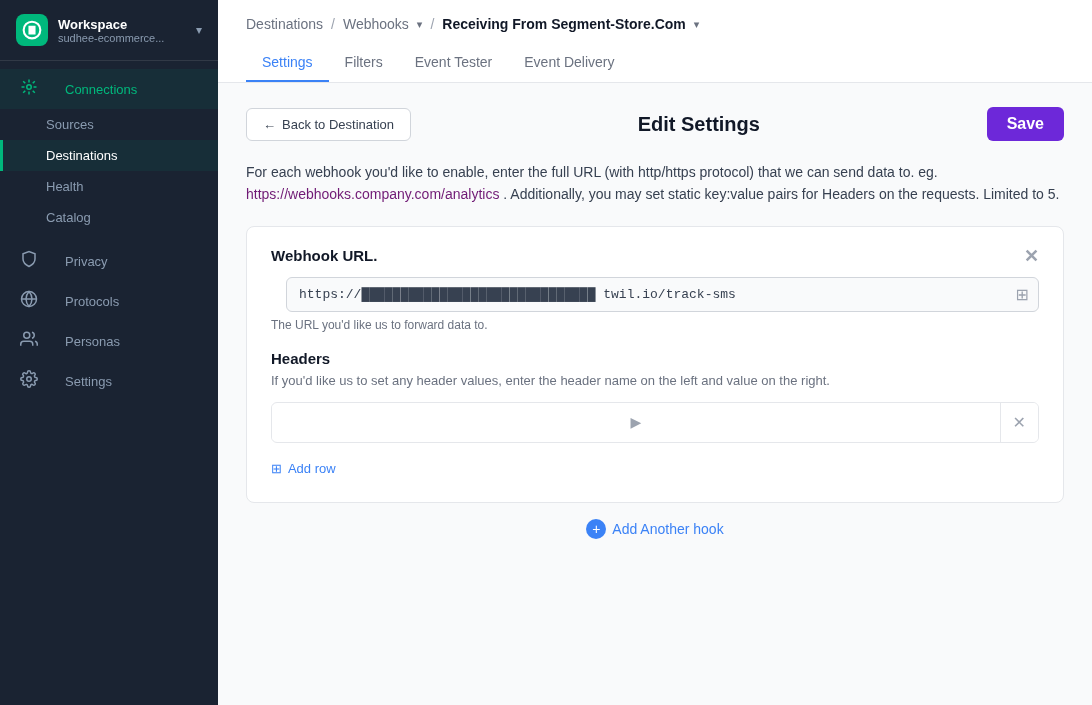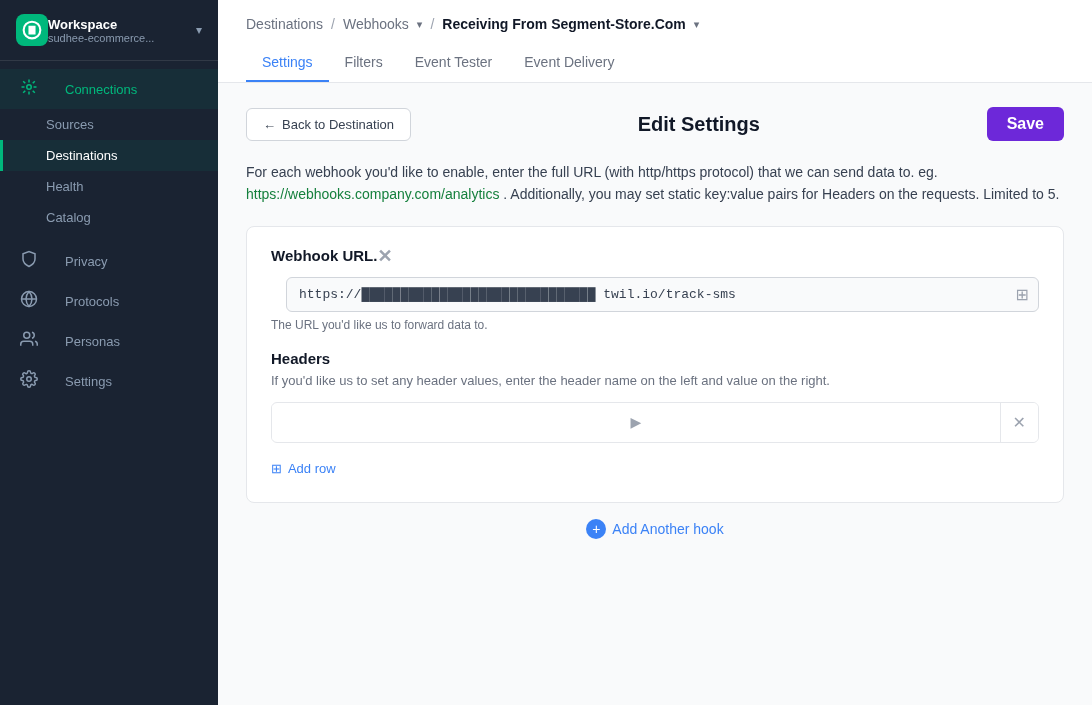--- a/index.html
+++ b/index.html
@@ -13,20 +13,21 @@
       color: #fff;
       display: flex;
       flex-direction: column;
       height: 100%;
     }
     .sidebar-workspace {
       display: flex;
       align-items: center;
       padding: 14px 16px;
       border-bottom: 1px solid rgba(255,255,255,0.1);
+      gap: 10px;
     }
     .workspace-icon {
       width: 32px;
       height: 32px;
       background: #00b87c;
       border-radius: 8px;
       display: flex;
       align-items: center;
       justify-content: center;
       font-size: 16px;
@@ -176,38 +177,38 @@
       cursor: pointer;
     }
 
     
     .description {
       font-size: 14px;
       color: #374151;
       line-height: 1.6;
       margin-bottom: 20px;
     }
-    .description a { color: #15803d; text-decoration: none; }
+    .description a { color: #701a75; text-decoration: none; }
 
     
     .card {
       background: #fff;
       border: 1px solid #e5e7eb;
       border-radius: 8px;
       padding: 20px 24px;
       margin-bottom: 16px;
     }
 
     .card-section-title {
       font-size: 15px;
       font-weight: 600;
       color: #111827;
       margin-bottom: 12px;
       display: flex;
-      justify-content: flex-start;
+      justify-content: space-between;
       align-items: center;
     }
     .remove-icon {
       color: #9ca3af;
       font-size: 18px;
       cursor: pointer;
       line-height: 1;
     }
 
     .url-input-wrapper {

